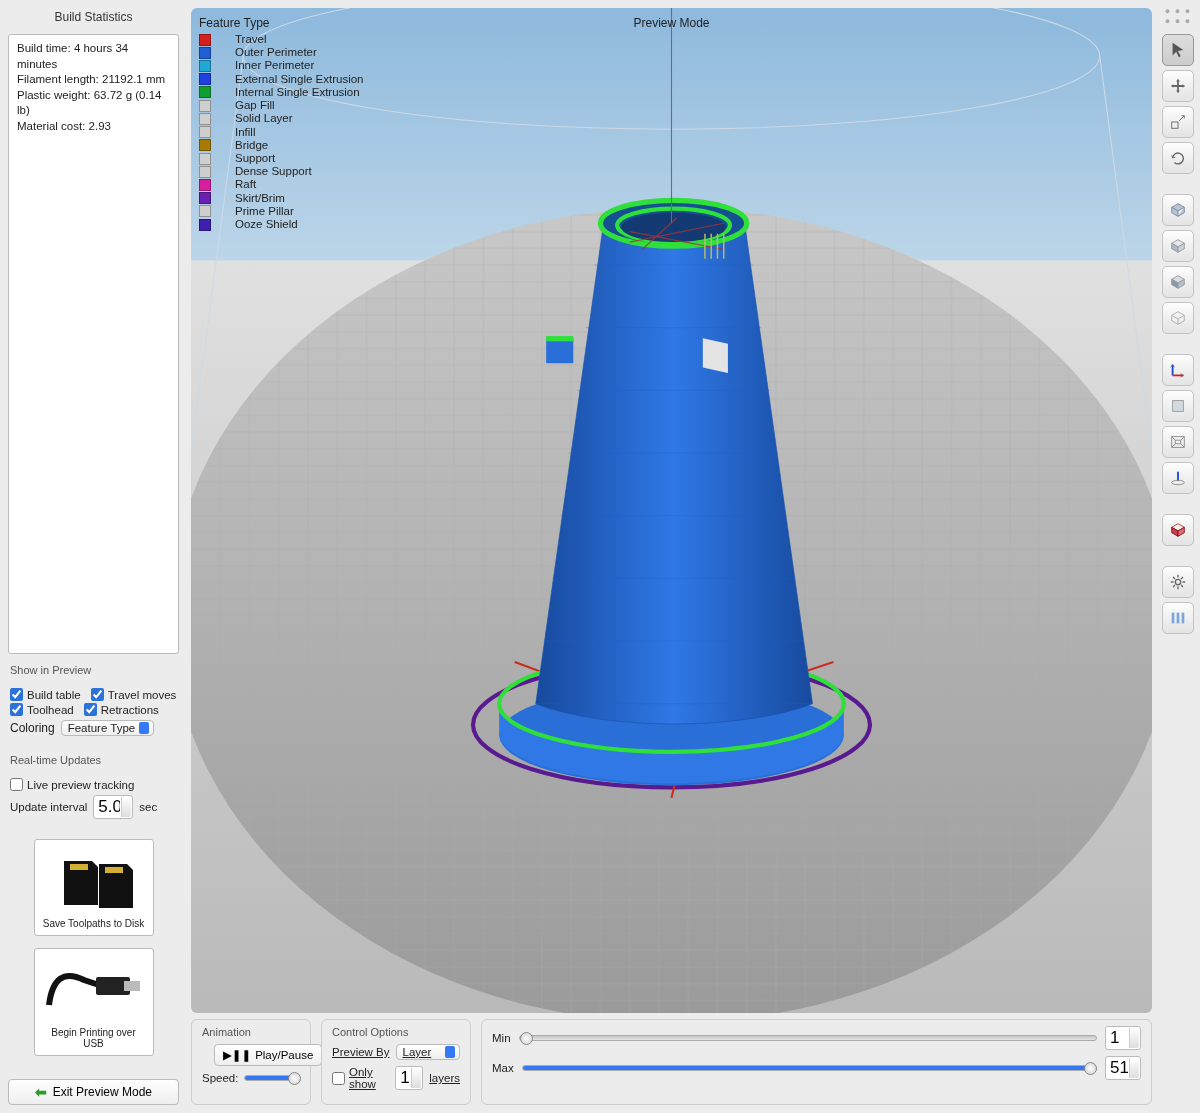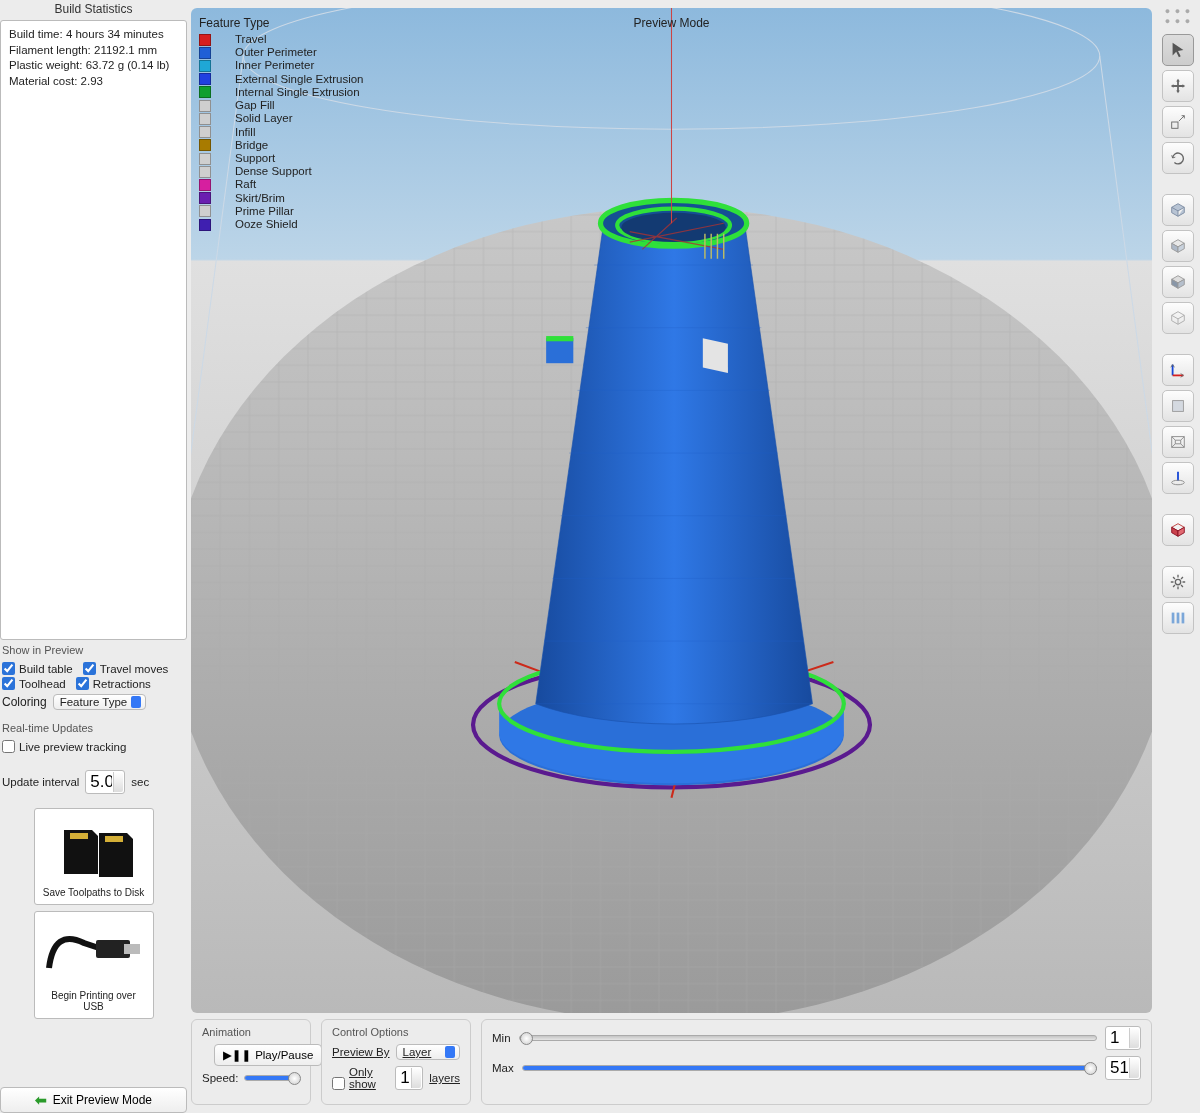--- a/index.html
+++ b/index.html
@@ -1,29 +1,29 @@
 <!DOCTYPE html>
 <html><head>
 <meta charset="utf-8">
 <style>
 * { box-sizing: border-box; margin: 0; padding: 0; font-family: -apple-system, "Helvetica Neue", Arial, sans-serif; }
 body { background: #ececec; width: 1200px; height: 1113px; overflow: hidden; font-size: 12px; color: #222; }
 .app { display: flex; height: 100%; }
-.sidebar { width: 187px; background: #ececec; padding: 0; display: flex; flex-direction: column; }
+.sidebar { width: 187px; background: #ececec; padding: 8px; display: flex; flex-direction: column; gap: 6px; }
 .panel-title { font-size: 12px; text-align: center; padding: 2px 0 4px; color: #333; }
 .stats-box { background: #fff; border: 1px solid #bbb; border-radius: 3px; padding: 6px 8px; height: 620px; font-size: 11.5px; line-height: 1.35; }
 .section-label { font-size: 11px; color: #555; margin: 4px 0 2px 2px; }
 .options-group { background: #ececec; padding: 4px 2px 8px; }
 .ck-row { display: flex; gap: 10px; margin-bottom: 2px; }
-.ck-item { display: flex; align-items: flex-end; gap: 4px; font-size: 11.5px; }
+.ck-item { display: flex; align-items: center; gap: 4px; font-size: 11.5px; }
 .ck-item input[type=checkbox] { width: 13px; height: 13px; accent-color: #2b73d9; }
 .coloring-row { display: flex; align-items: center; gap: 6px; margin-top: 4px; }
 .select-css { background: linear-gradient(#fff,#eee); border: 1px solid #bbb; border-radius: 4px; padding: 1px 18px 1px 6px; font-size: 11.5px; position: relative; }
 .select-css::after { content: ""; position:absolute; right:4px; top:50%; transform:translateY(-50%); width:10px; height:12px; background:#3478f6; border-radius:2px; }
-.update-row { display: flex; align-items: center; gap: 6px; margin-top:17px; font-size: 11.5px; }
+.update-row { display: flex; align-items: center; gap: 6px; margin-top:4px; font-size: 11.5px; }
 .num-input { width: 40px; background:#fff; border:1px solid #bbb; border-radius:3px; padding:1px 12px 1px 4px; font-size:17px; position:relative; }
 .num-wrap { position:relative; }
 .num-wrap::after { content:""; position:absolute; right:2px; top:2px; bottom:2px; width:9px; background:linear-gradient(#fff,#ddd); border-left:1px solid #ccc; border-radius:0 2px 2px 0; }
 .action-card { background:#fff; border:1px solid #bbb; border-radius:3px; display:flex; flex-direction:column; align-items:center; padding:6px; margin: 6px auto 0; width: 120px; }
 .action-card .img { width:100px; height:70px; display:flex; align-items:center; justify-content:center; }
 .action-card .lbl { font-size:10px; text-align:center; margin-top:2px; }
 .exit-btn { background:linear-gradient(#fff,#eee); border:1px solid #bbb; border-radius:4px; padding:4px 8px; font-size:12px; display:flex; align-items:center; justify-content:center; gap:6px; margin-top:auto; }
 .exit-btn .arrow { color:#2b9b2b; font-size:14px; font-weight:bold; }
 
 .main { flex:1; display:flex; flex-direction:column; padding:8px 4px 8px 4px; gap:6px; }

